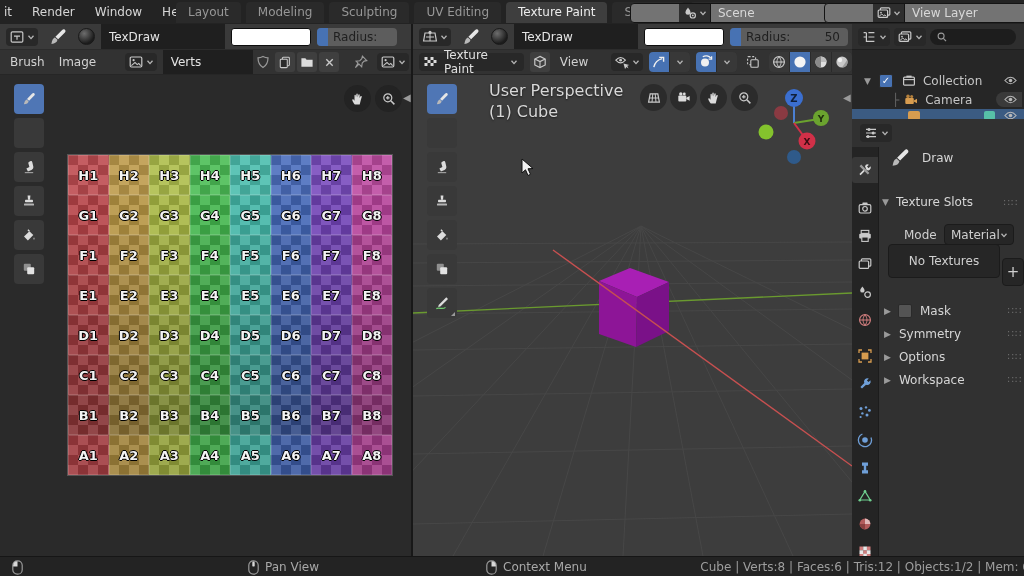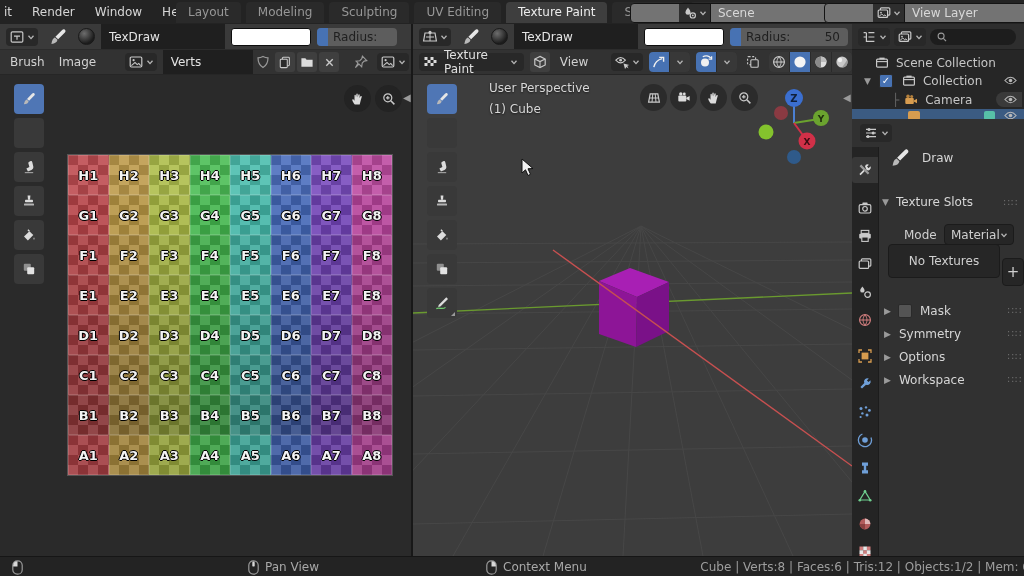--- a/index.html
+++ b/index.html
@@ -43,21 +43,21 @@
   .vp3d{left:413px;top:24px;width:439px;height:532px;background:#3d3d3d;border-right:2px solid #181818;}
   .toolcol{width:30px;display:flex;flex-direction:column;gap:4px;}
   .toolbtn{width:30px;height:30px;background:#393939;border-radius:4px;display:flex;align-items:center;justify-content:center;position:relative;}
   .toolbtn.active{background:#4f76b5;}
   .toolbtn .corner{position:absolute;right:2px;bottom:2px;width:0;height:0;border-left:4px solid transparent;border-bottom:4px solid #9a9a9a;}
   .navcirc{width:27px;height:27px;border-radius:50%;background:rgba(30,30,30,.55);display:flex;align-items:center;justify-content:center;}
   .gridtex{display:grid;grid-template-columns:repeat(8,1fr);grid-template-rows:repeat(8,1fr);
            box-shadow:0 0 0 1px #555;}
   .gcell{display:flex;align-items:center;justify-content:center;font-weight:bold;font-size:13px;color:#f4f4f4;
          text-shadow:-1px 0 #000,1px 0 #000,0 -1px #000,0 1px #000;box-shadow:inset 0 0 0 1px rgba(255,255,255,.14);}
-  .ovl{color:#d8d8d8;font-size:12px;text-shadow:0 1px 2px rgba(0,0,0,.6);text-align:center;}
+  .ovl{color:#d8d8d8;font-size:16px;text-shadow:0 1px 2px rgba(0,0,0,.6);text-align:center;}
   .collapse-arrow{color:#9a9a9a;font-size:10px;}
   
   .outliner{left:852px;top:24px;width:172px;height:95px;background:#262626;border-bottom:2px solid #181818;overflow:hidden;}
   .outhdr{left:0;top:0;width:100%;height:26px;background:#2e2e2e;border-bottom:1px solid #1f1f1f;display:flex;align-items:center;gap:4px;padding-left:6px;box-sizing:border-box;}
   .search{background:#1d1d1d;border-radius:9px;height:16px;flex:1;margin-right:8px;display:flex;align-items:center;padding-left:6px;}
   .orow{position:absolute;left:0;width:100%;height:17px;display:flex;align-items:center;color:#c6c6c6;}
   .orow .eye{position:absolute;right:6px;}
   .osel{background:#3b5b82;}
   
   .props{left:852px;top:119px;width:172px;height:437px;background:#313131;overflow:hidden;}
@@ -722,30 +722,20 @@
         </span>
       <span class="search">
           <i class="ic">
             <svg width="12" height="12" viewBox="0 0 16 16">
               <circle cx="6.8" cy="6.8" r="4" fill="none" stroke="#9a9a9a" stroke-width="1.4"></circle>
               <path d="M9.8 9.8l3.6 3.6" stroke="#9a9a9a" stroke-width="1.6"></path>
             </svg>
           </i>
         </span>
     </div>
-    <div class="orow" style="top:30px;">
-      <i class="ic" style="margin-left:22px">
-          <svg width="16" height="16" viewBox="0 0 16 16" xmlns="http://www.w3.org/2000/svg">
-            <rect x="2.6" y="4.2" width="10.8" height="8" rx="1" fill="none" stroke="#c9c9c9" stroke-width="1.2"></rect>
-            <path d="M2.6 6.6h10.8" stroke="#c9c9c9" stroke-width="1.1"></path>
-            <rect x="5.4" y="2.6" width="5.2" height="1.8" fill="#c9c9c9"></rect>
-          </svg>
-        </i>
-      <span style="margin-left:6px">Scene Collection</span>
-    </div>
     <div class="orow" style="top:48px;">
       <span class="tri" style="margin-left:12px">▼</span>
       <span class="chk on" style="margin-left:8px">✓</span>
       <i class="ic" style="margin-left:8px">
           <svg width="16" height="16" viewBox="0 0 16 16" xmlns="http://www.w3.org/2000/svg">
             <rect x="2.6" y="4.2" width="10.8" height="8" rx="1" fill="none" stroke="#c9c9c9" stroke-width="1.2"></rect>
             <path d="M2.6 6.6h10.8" stroke="#c9c9c9" stroke-width="1.1"></path>
             <rect x="5.4" y="2.6" width="5.2" height="1.8" fill="#c9c9c9"></rect>
           </svg>
         </i>

